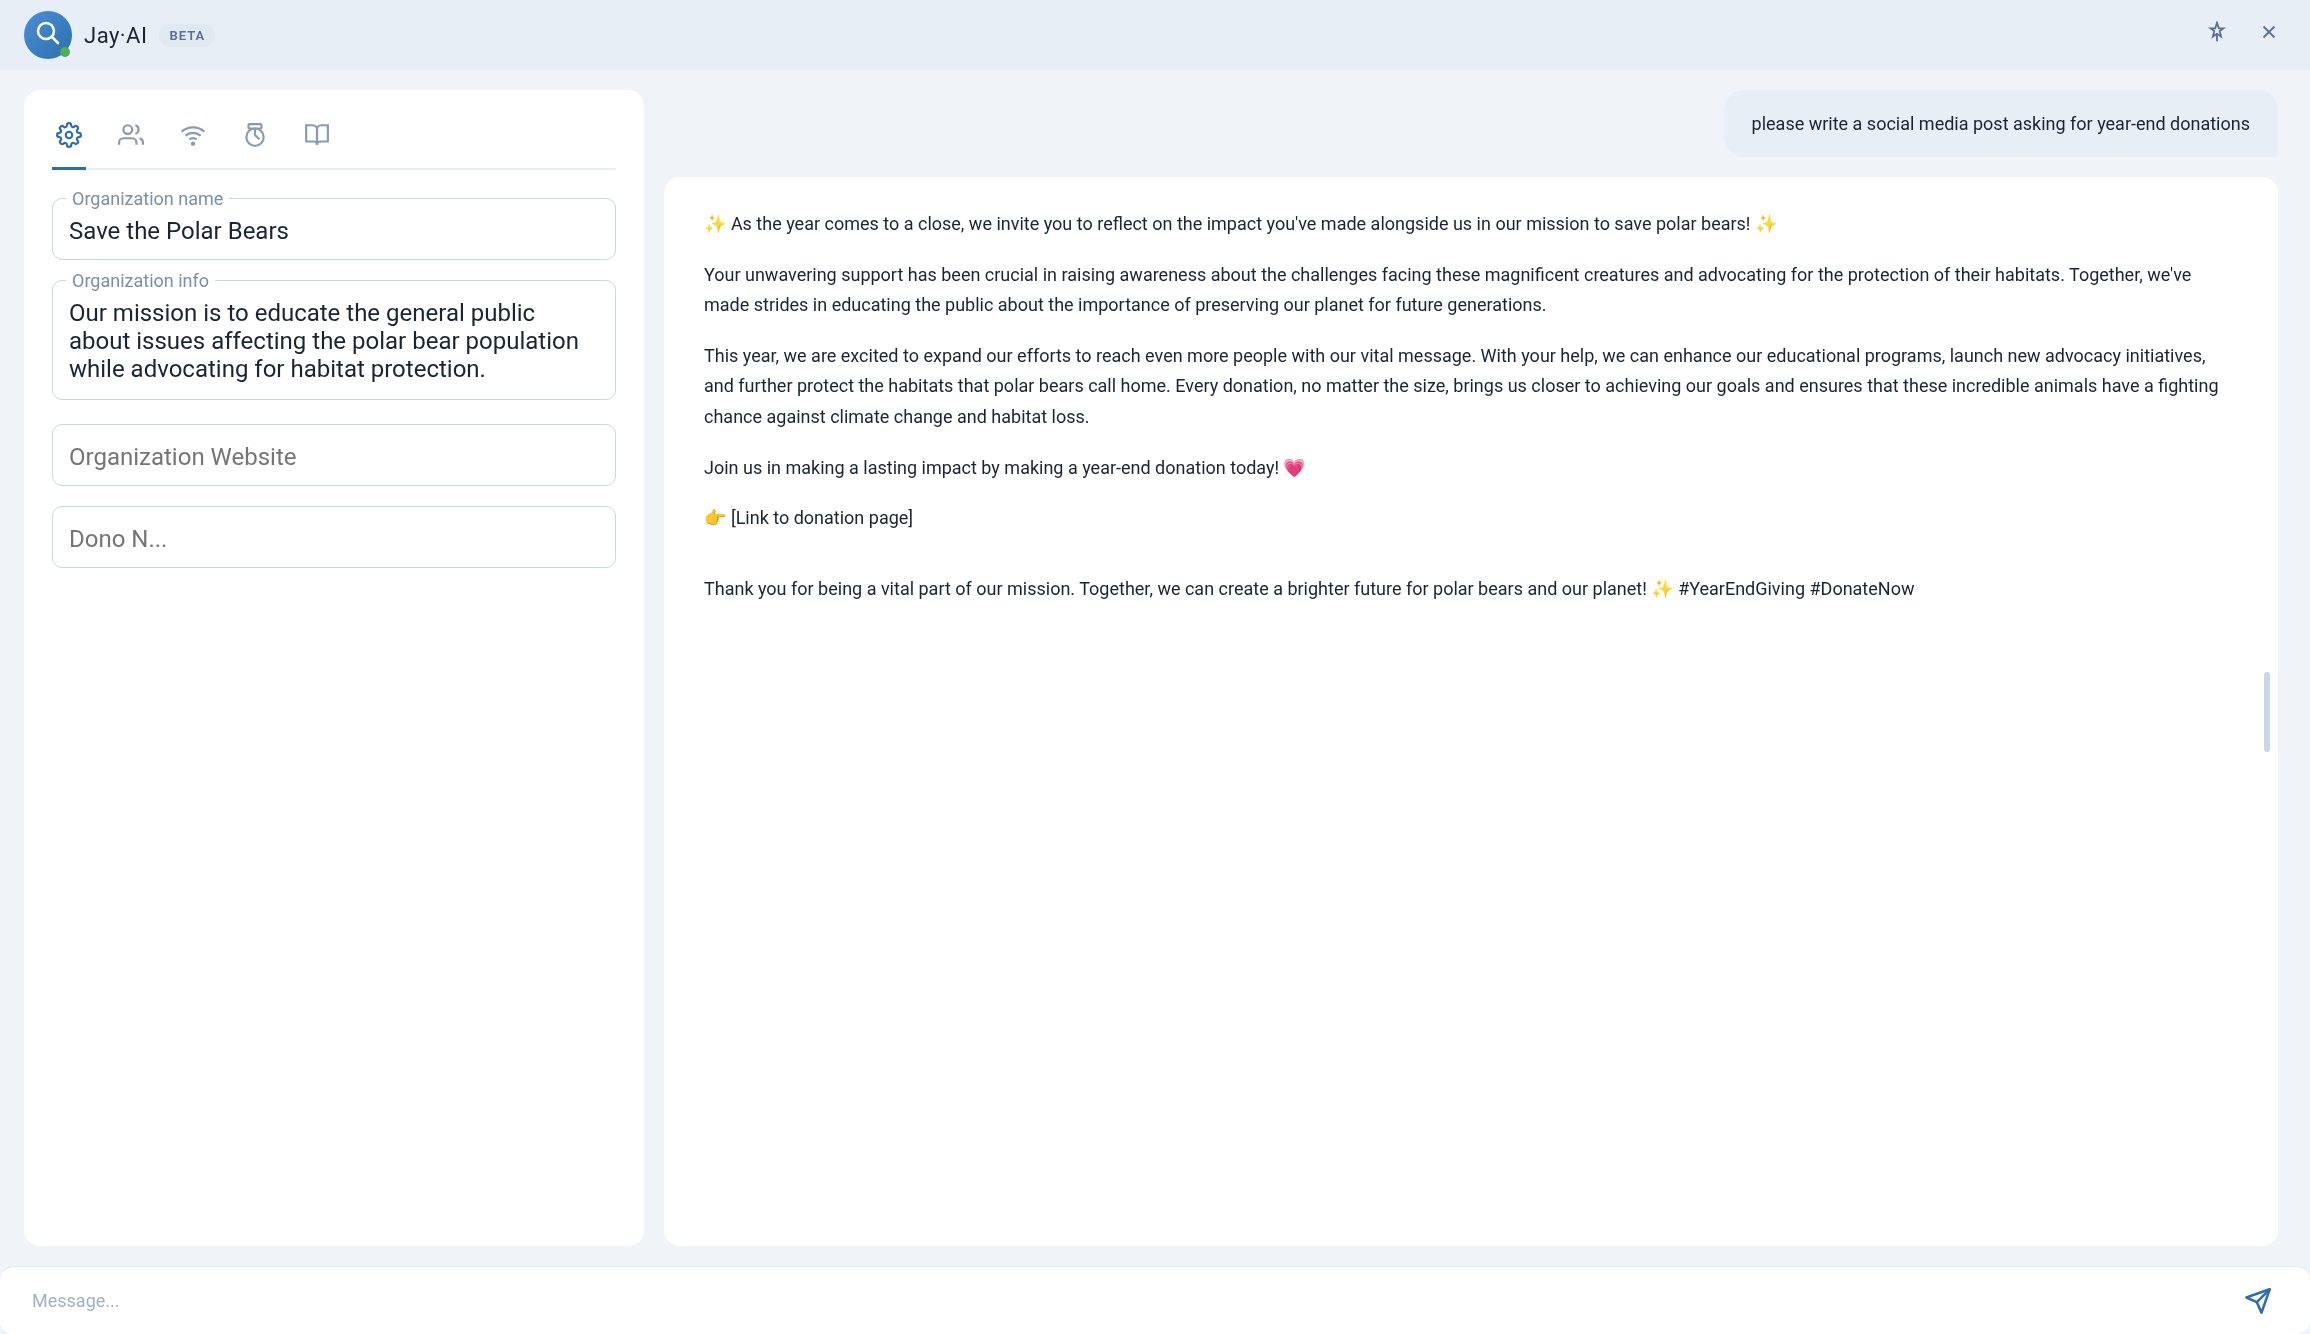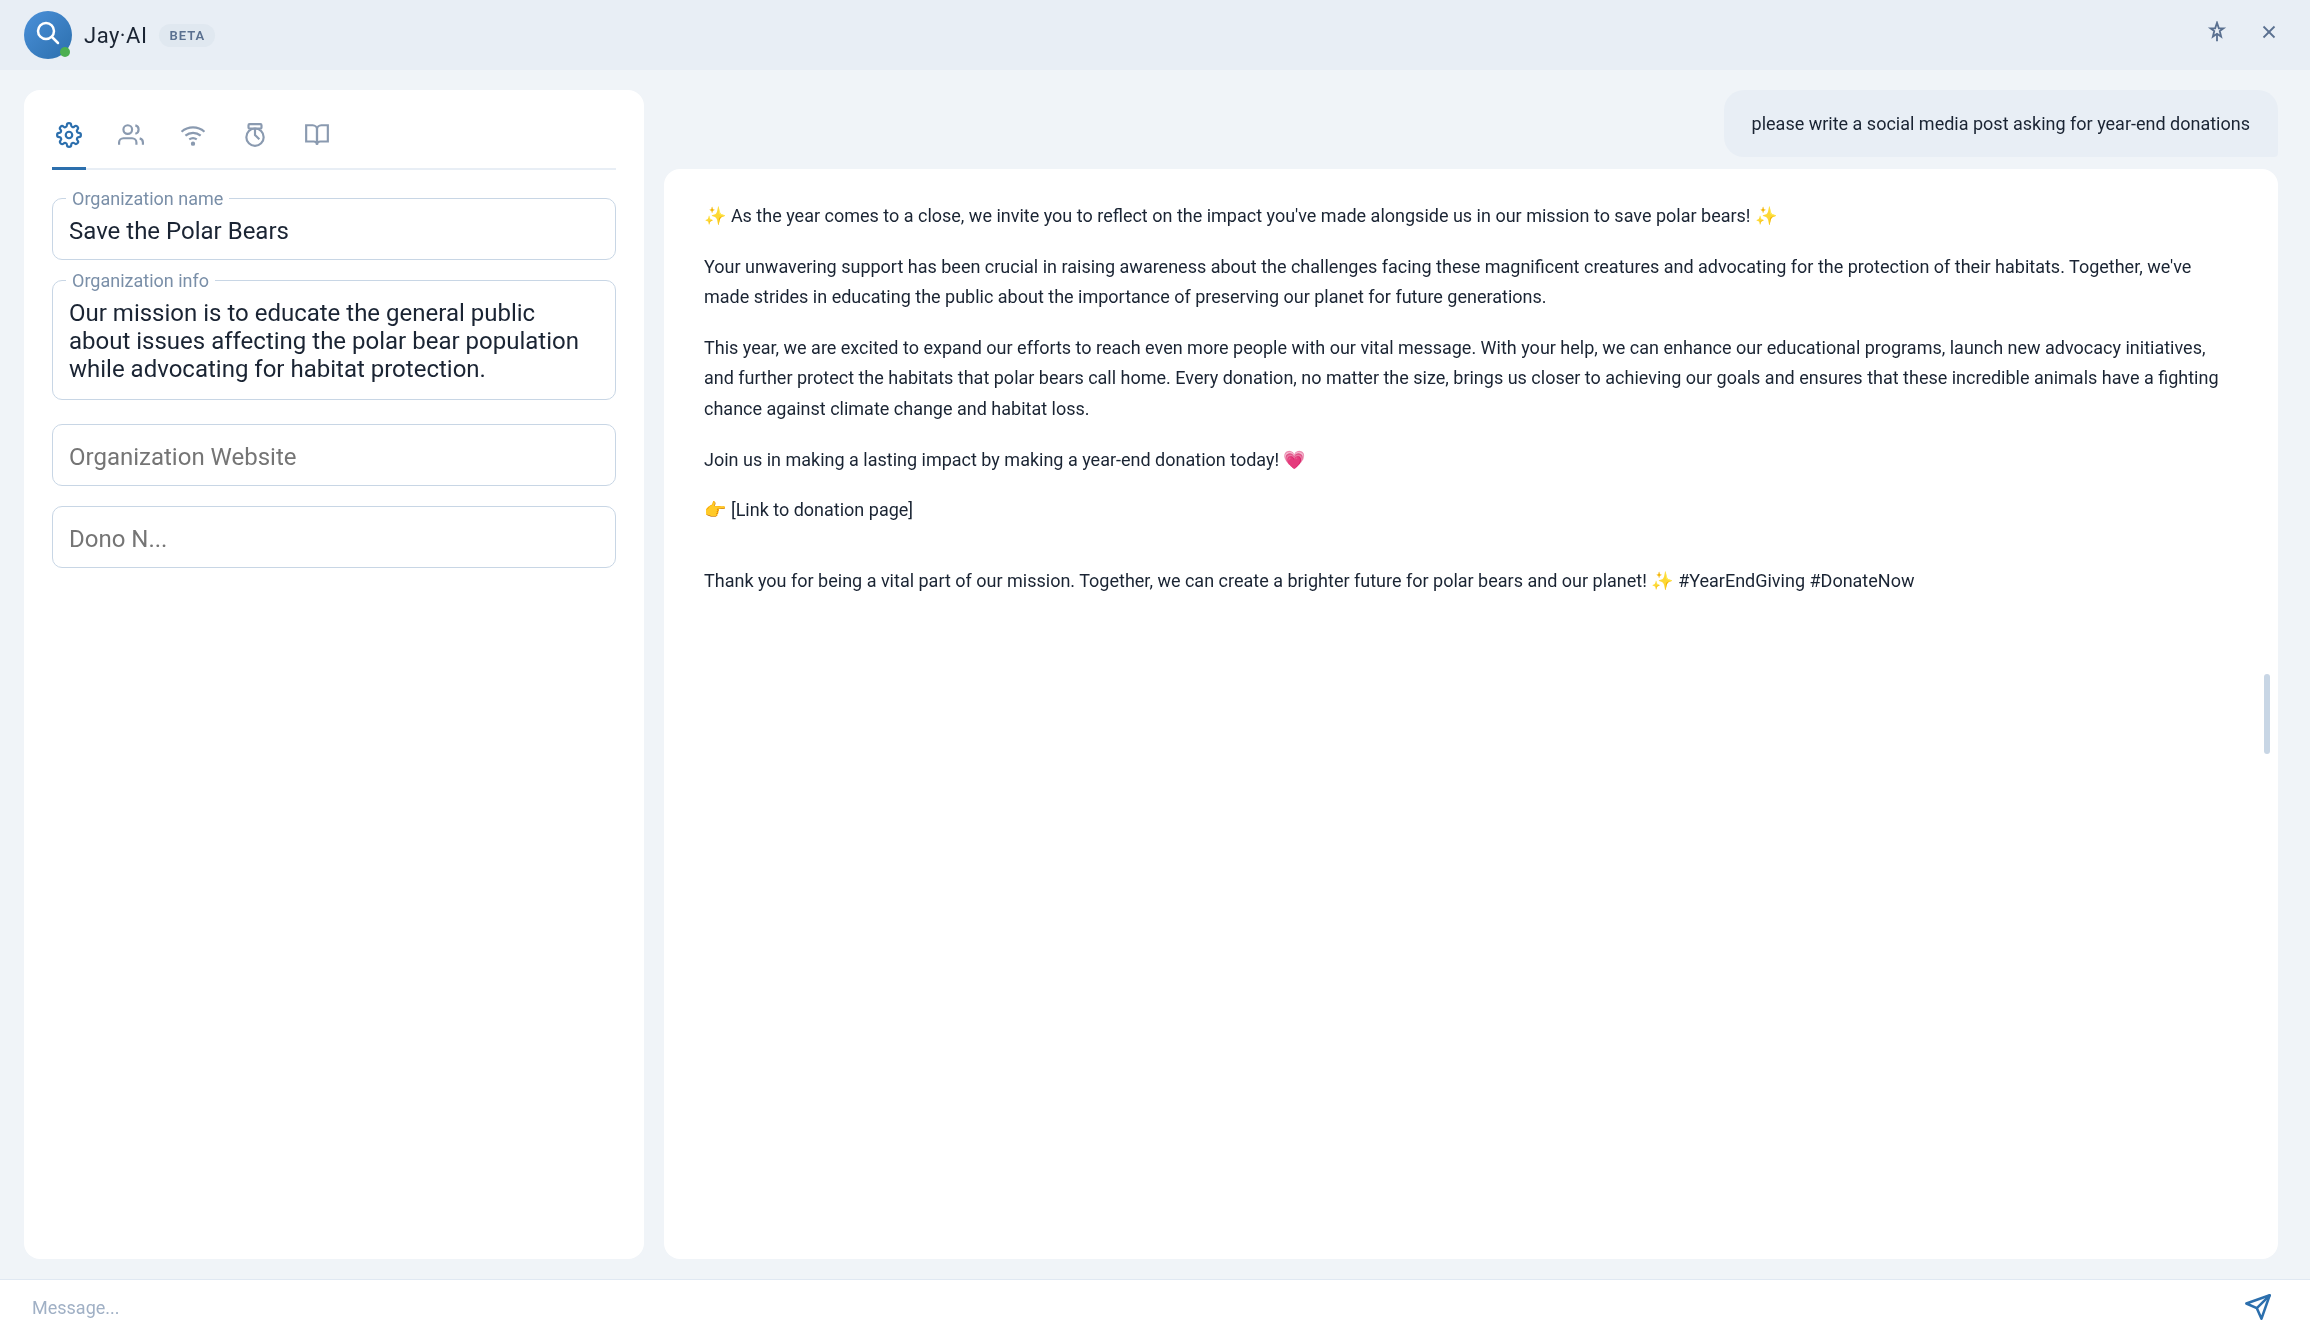--- a/index.html
+++ b/index.html
@@ -168,21 +168,21 @@
       overflow: hidden;
       position: relative;
     }
 
     .chat-messages {
       flex: 1;
       overflow-y: auto;
       padding-right: 8px;
       display: flex;
       flex-direction: column;
-      gap: 12px;
+      gap: 20px;
     }
 
     
     .user-message {
       align-self: flex-end;
       max-width: 900px;
     }
     .user-bubble {
       background: #e8eef5;
       border-radius: 20px 20px 4px 20px;
@@ -251,21 +251,22 @@
 
     
     .bottom-bar {
       background: white;
       border-top: 1.5px solid #e0e8f2;
       padding: 16px 32px;
       display: flex;
       align-items: center;
       gap: 16px;
       flex-shrink: 0;
-      height: 55px;
+      height: 68px;
+      border-radius: 14px;
     }
   </style>
 </head>
 <body>
 
 <div class="header">
   <div class="header-left">
     <div class="logo-circle">
       <span class="logo-icon">
         <svg width="26" height="26" viewBox="0 0 26 26" fill="none">

